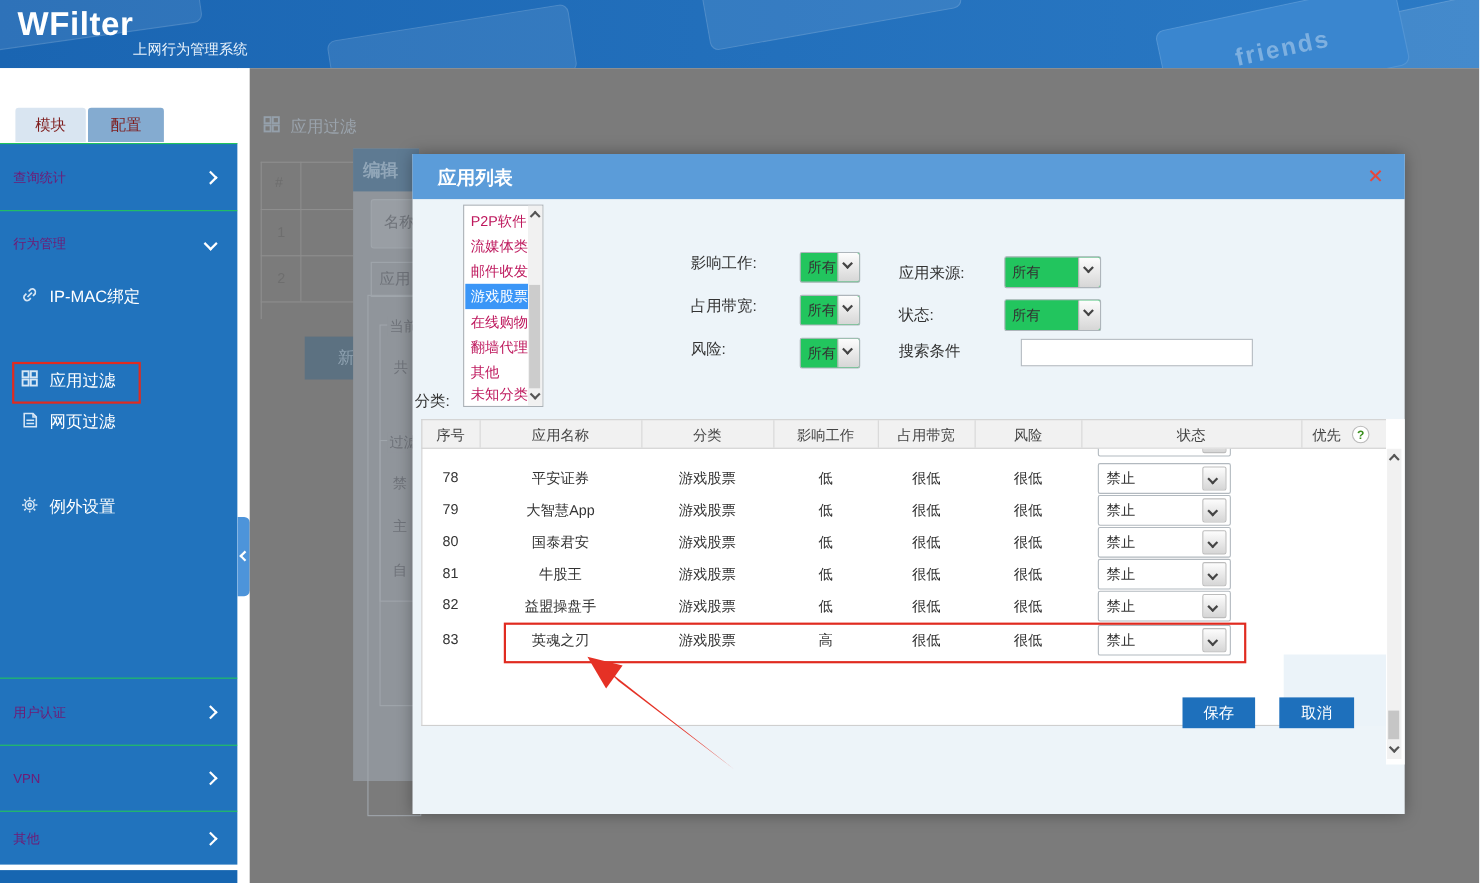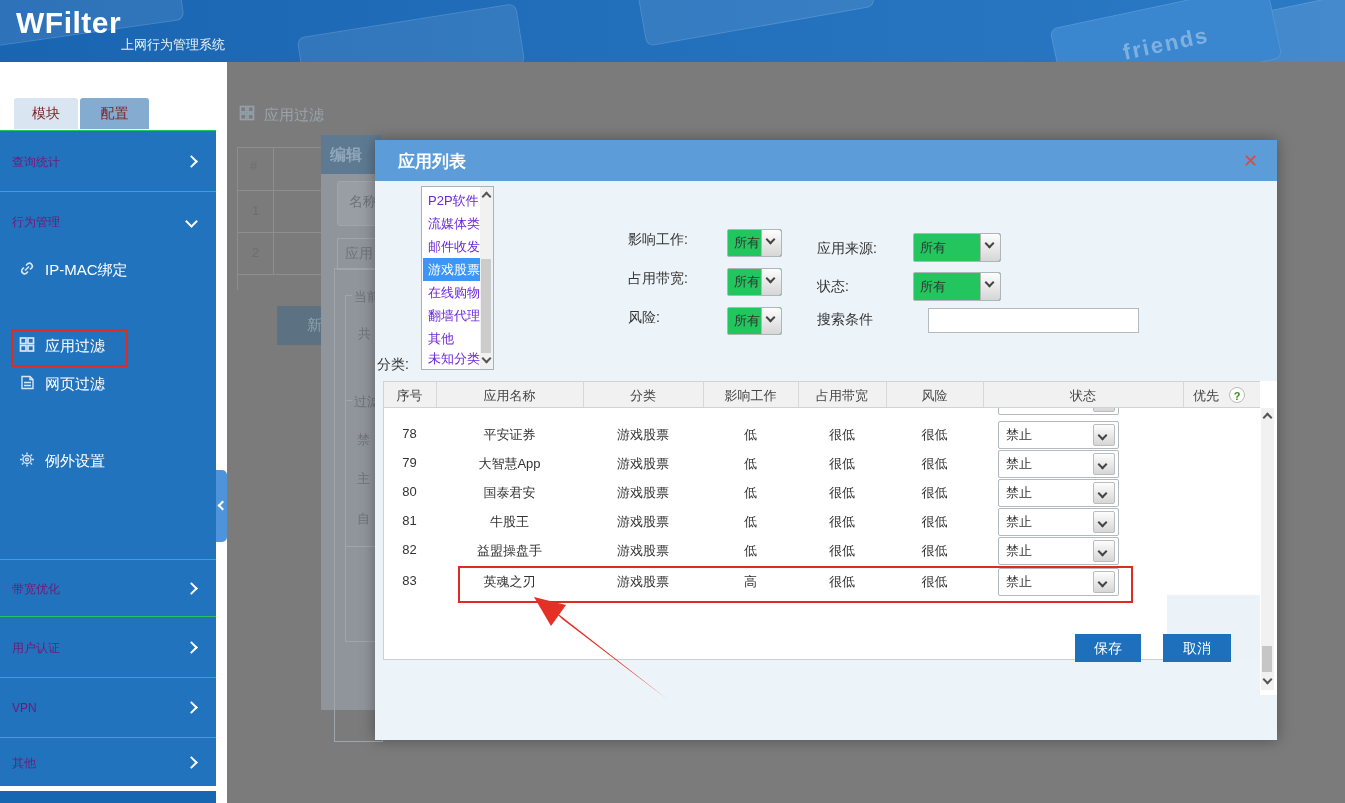--- a/index.html
+++ b/index.html
@@ -35,21 +35,21 @@
   #edlg-bar{left:321px;top:135px;width:60px;height:39px;background:#5e7a92}
   .efrag{position:absolute;color:#6f737a;font-size:13px;white-space:nowrap;overflow:hidden}
   .ebox{position:absolute;border:1px solid #a0a6ac}
   
   #modal{left:375px;top:140px;width:902px;height:600px;background:#edf4f9;box-shadow:0 0 14px rgba(0,0,0,.35)}
   #modal-bar{left:375px;top:140px;width:902px;height:41px;background:#5b9cd9}
   #modal-title{left:398px;top:150px;color:#fff;font-size:17px;font-weight:bold}
   #modal-close{left:1243px;top:150px;color:#e8463c;font-size:18px;font-weight:bold;cursor:pointer}
   
   #listbox{left:421px;top:186px;width:73px;height:184px;background:#fff;border:1px solid #aab1b7}
-  .li{position:absolute;left:1px;width:58px;height:23px;line-height:23px;padding-left:5px;font-size:13px;color:#6d28d9;cursor:pointer;white-space:nowrap;overflow:hidden}
+  .li{position:absolute;left:1px;width:58px;height:23px;line-height:23px;padding-left:5px;font-size:13px;color:#be185d;cursor:pointer;white-space:nowrap;overflow:hidden}
   .li.selected{background:#3b96f7;color:#fff}
   .sb{position:absolute;background:#f1f1f1}
   .sb .thumb{position:absolute;left:1px;width:10px;background:#cccccc}
   .mini{display:inline-block;width:5px;height:5px;border-right:2px solid #555;border-bottom:2px solid #555}
   .mini.up{transform:rotate(-135deg)} .mini.dn{transform:rotate(45deg)}
   
   .flabel{position:absolute;font-size:14px;color:#333}
   .sel{position:absolute;background:#22c55e;border:1px solid #aeb5bb;border-radius:2px;cursor:pointer}
   .sel .txt{position:absolute;left:6px;top:50%;transform:translateY(-50%);font-size:13px;color:#333;white-space:nowrap}
   .sel .arr{position:absolute;right:0;top:0;bottom:0;width:19px;border-left:1px solid #b5b5b5;background:linear-gradient(#fdfdfd,#d6d6d6);border-radius:0 2px 2px 0}
@@ -143,24 +143,20 @@
   <div class="sub" style="top:442px">
     <span class="ic">
       <svg width="18" height="18" viewBox="0 0 18 18" fill="none" stroke="#d6e6f5" stroke-width="1.4">
         <circle cx="9" cy="9" r="4"></circle>
           <circle cx="9" cy="9" r="1.4"></circle>
         <path d="M9 2 v2 M9 14 v2 M2 9 h2 M14 9 h2 M4 4 l1.4 1.4 M12.6 12.6 L14 14 M14 4 l-1.4 1.4 M5.4 12.6 L4 14"></path>
       </svg></span>
     <span class="lbl">例外设置</span>
   </div>
 
-  <div class="mrow" style="top:559px;height:57px">
-    <span class="lbl">带宽优化</span>
-    <span class="cv chev r"></span>
-  </div>
   <div class="mrow" style="top:616px;height:61px">
     <span class="lbl">用户认证</span>
     <span class="cv chev r"></span>
   </div>
   <div class="mrow" style="top:677px;height:60px">
     <span class="lbl">VPN</span>
     <span class="cv chev r"></span>
   </div>
   <div class="mrow" style="top:737px;height:49px">
     <span class="lbl">其他</span>

